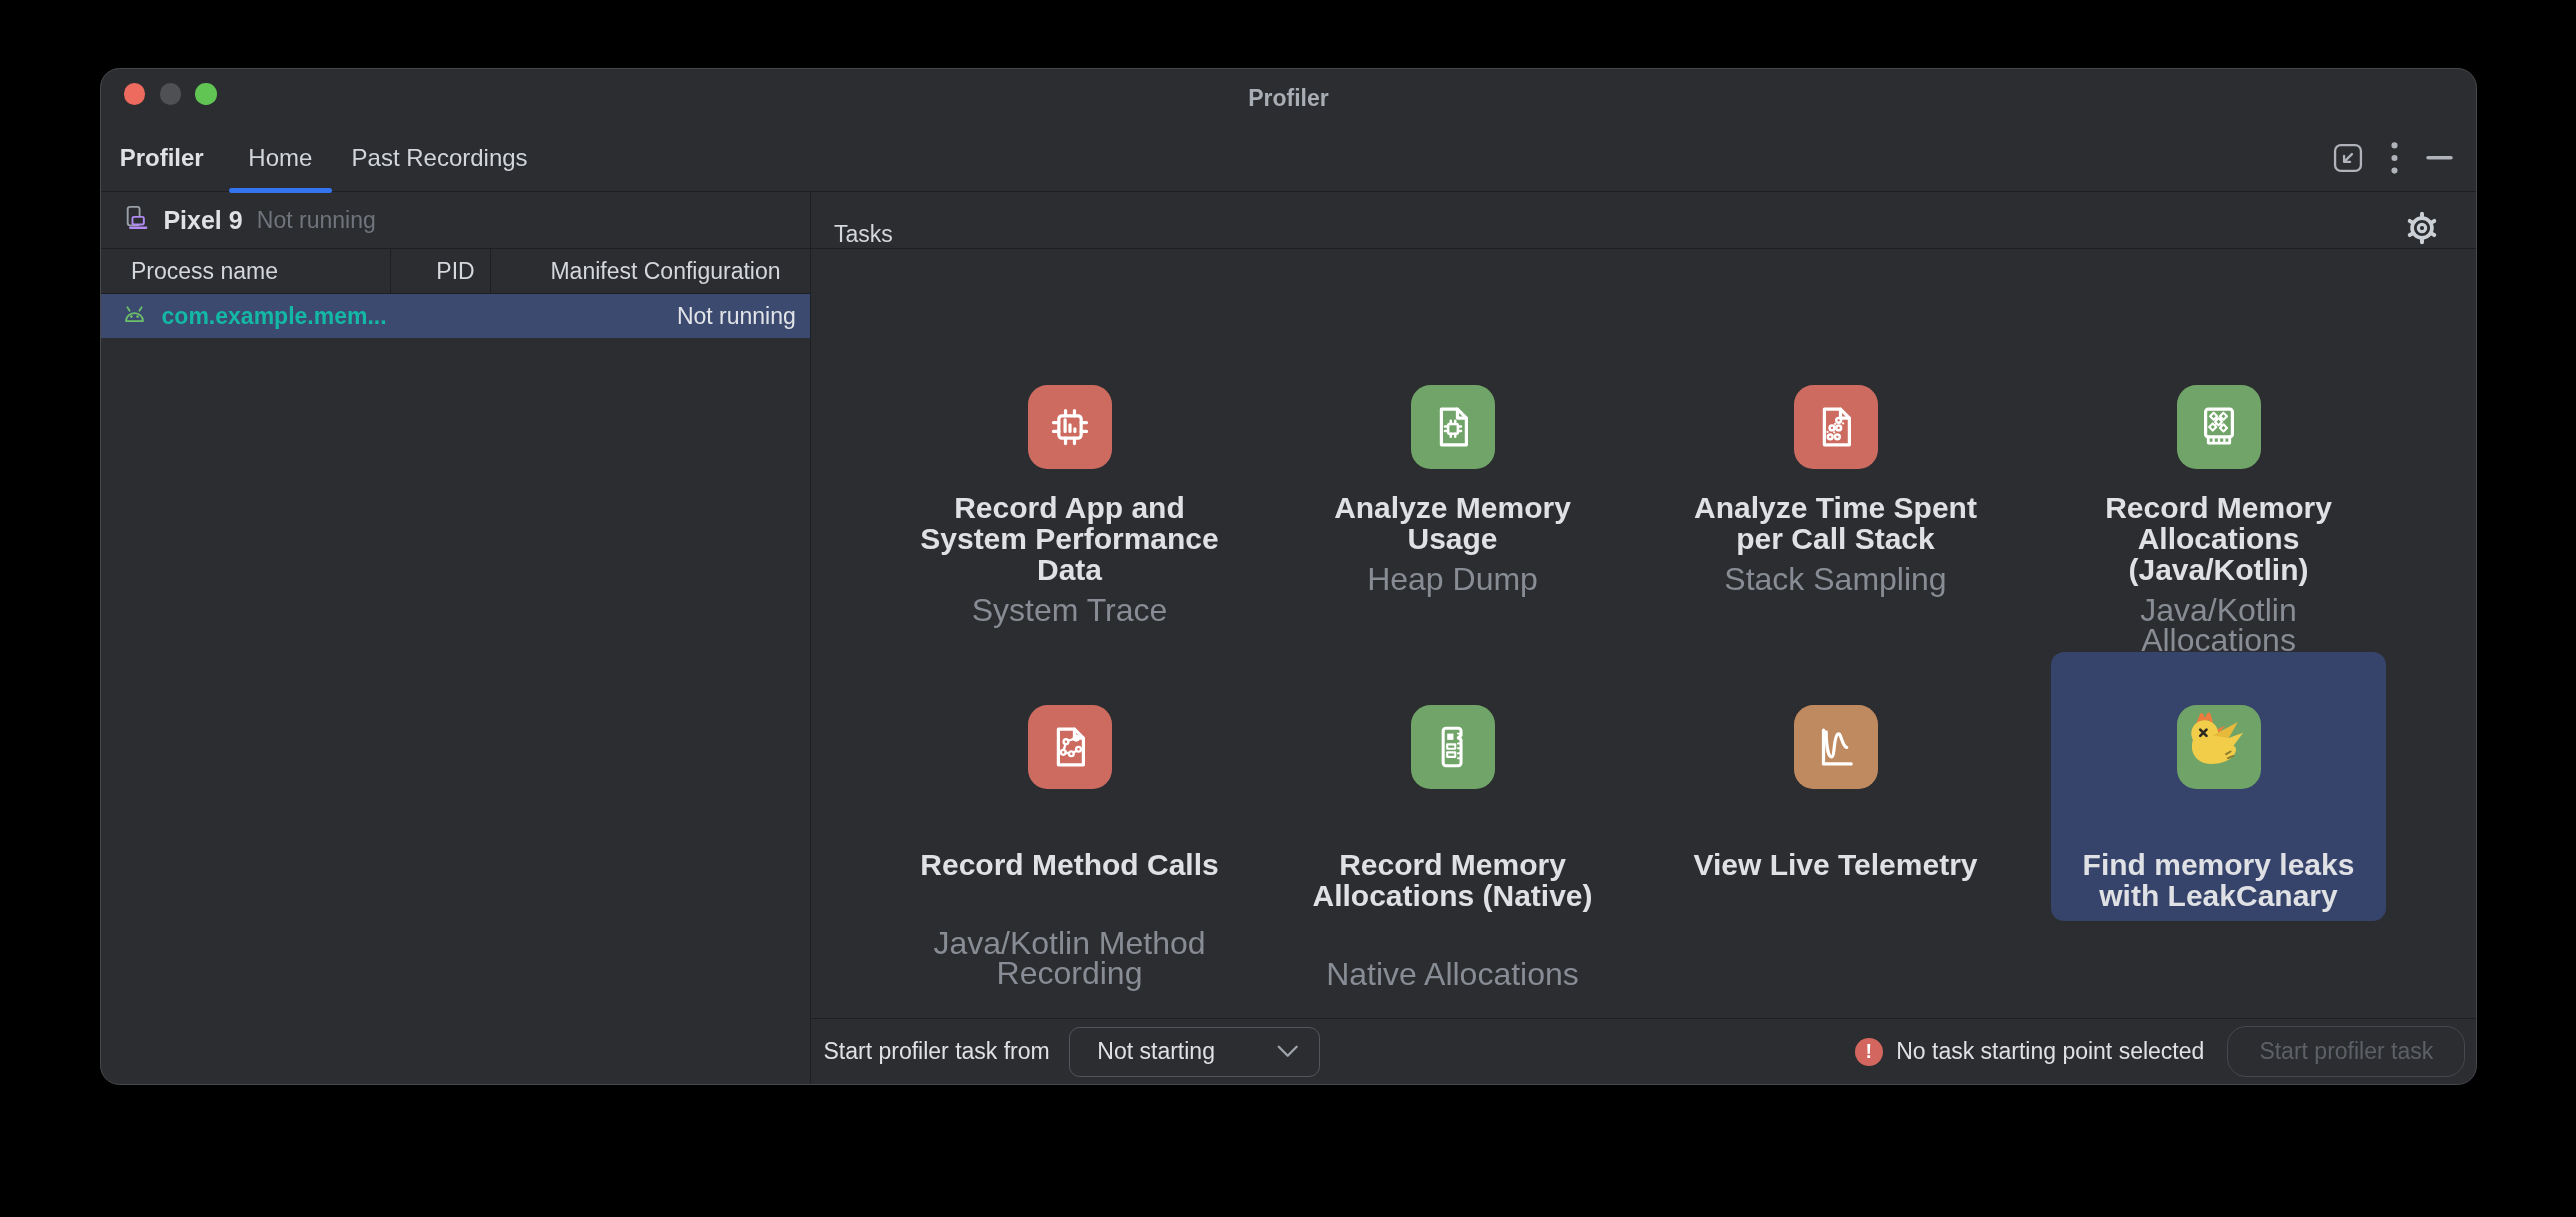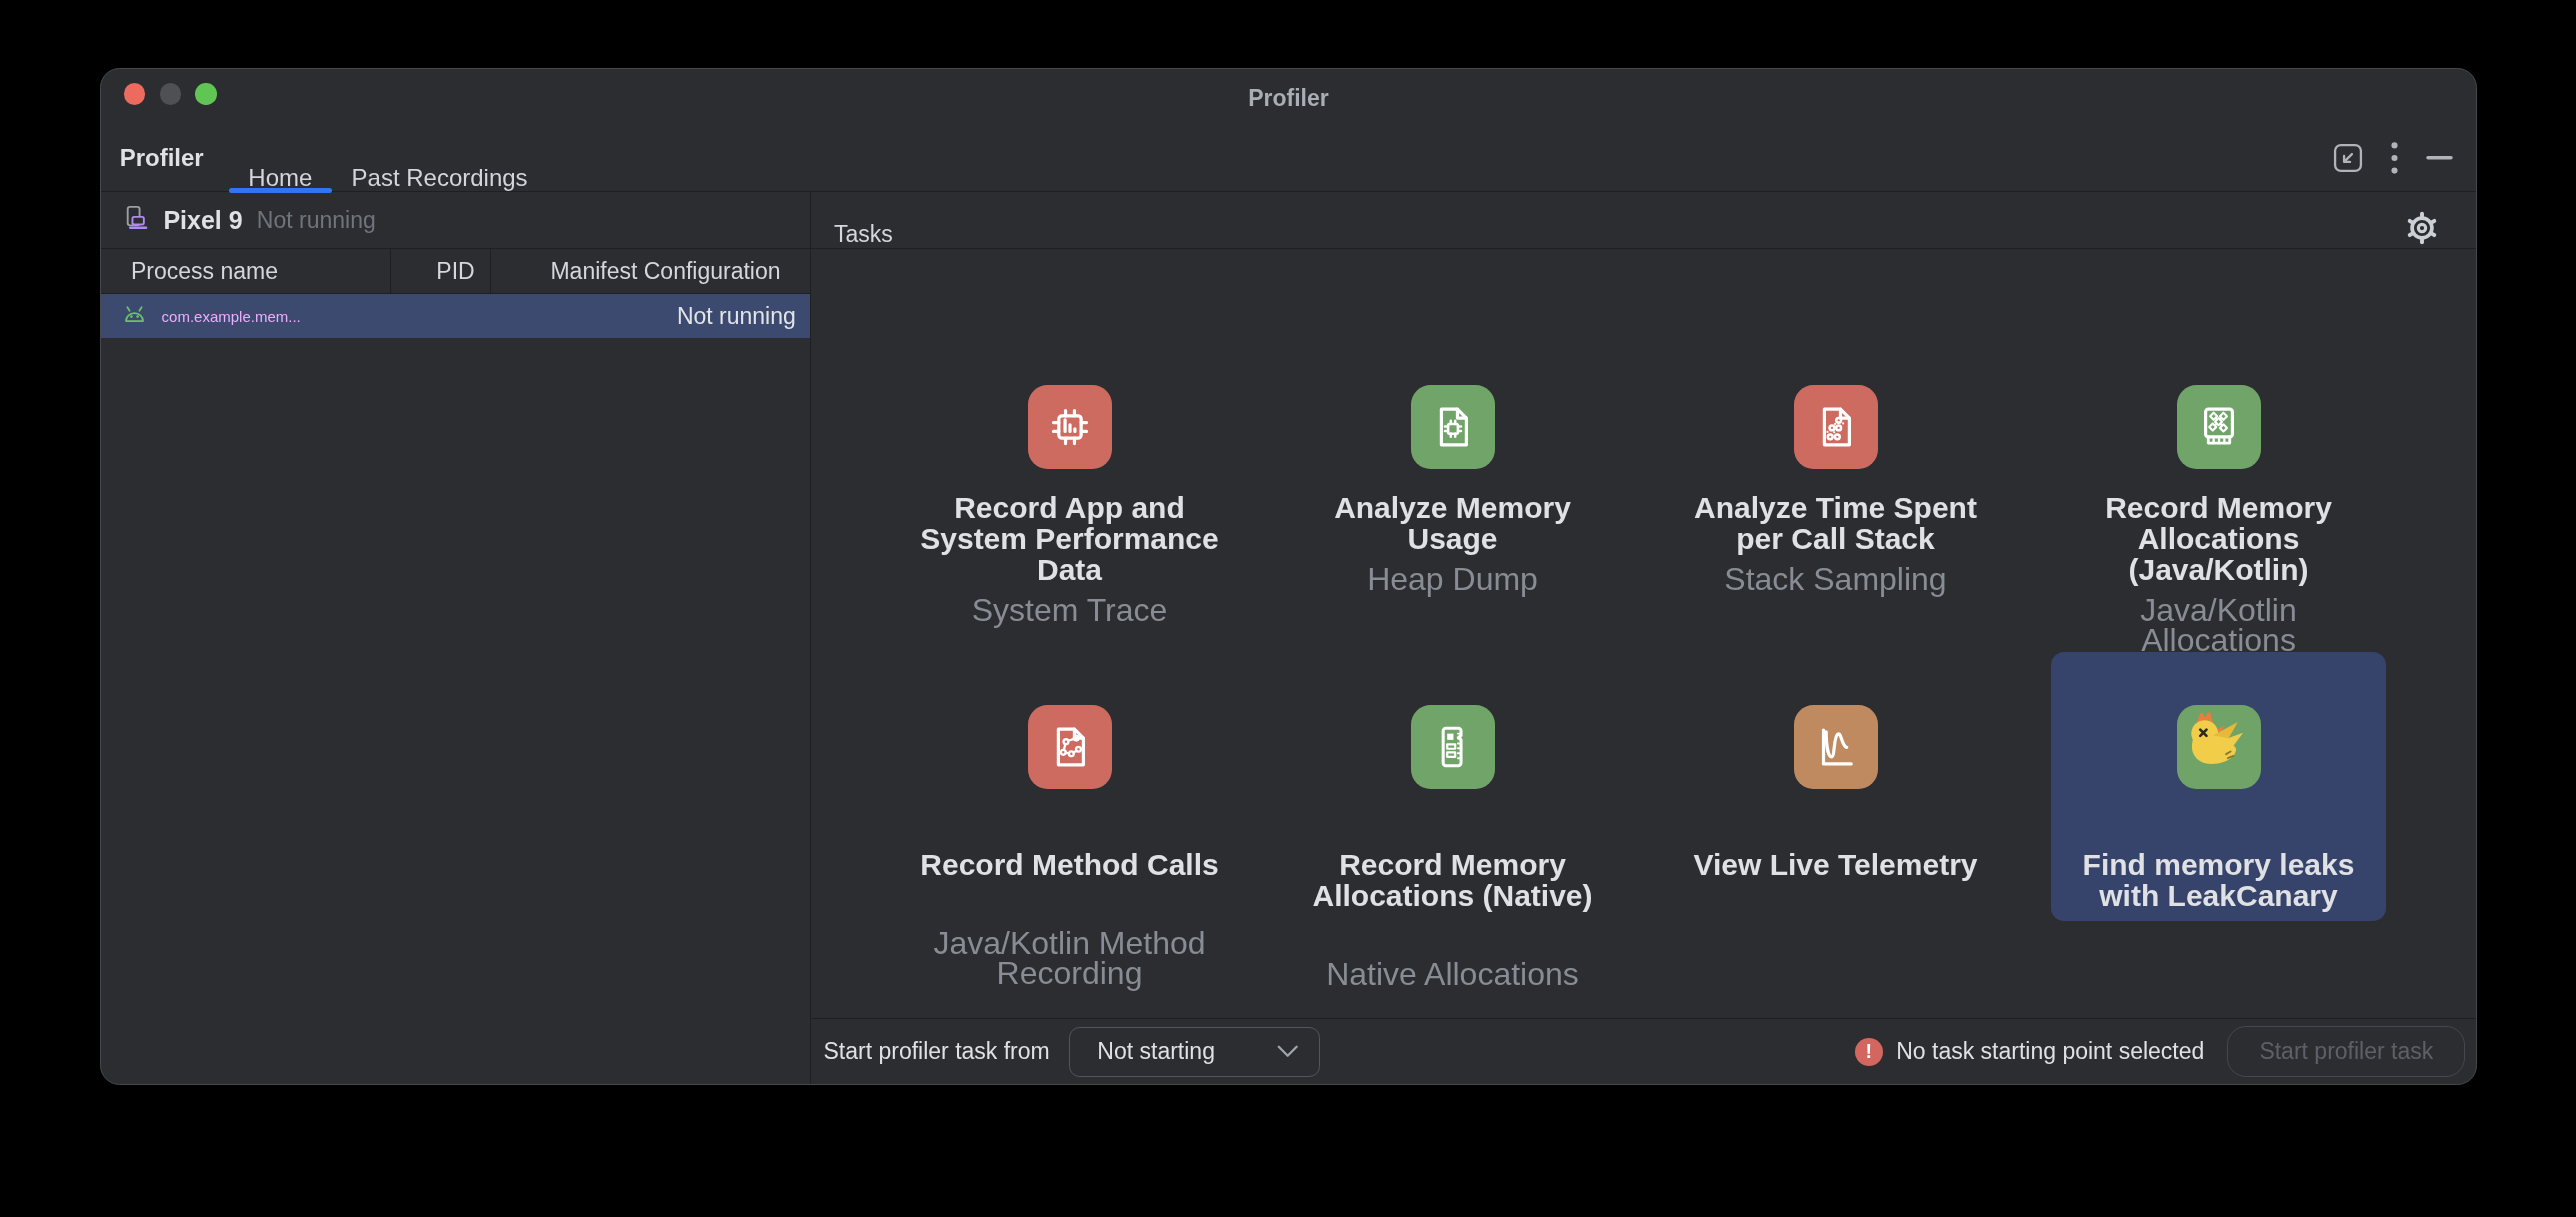--- a/index.html
+++ b/index.html
@@ -14,37 +14,37 @@
   .titlebar { position:relative; height:55px; flex:0 0 auto; }
   .lights { position:absolute; left:23px; top:14.2px; display:flex; gap:14.2px; }
   .light { width:21.4px; height:21.4px; border-radius:50%; }
   .light.close { background:#ec6a5e; }
   .light.min   { background:#4e5054; }
   .light.zoom  { background:#61c554; }
   .win-title { text-align:center; line-height:59px; font-size:23px; font-weight:bold; color:#a9adb4; }
   
   .tabbar { height:68px; flex:0 0 auto; border-bottom:1.8px solid #1e1f22; display:flex; align-items:center; padding-left:18.7px; position:relative; }
   .app-label { font-size:24px; font-weight:bold; color:#dfe1e5; margin-right:25px; }
-  .tab { position:relative; height:68px; display:flex; align-items:flex-end; padding:0 19.6px; font-size:24px; color:#d2d5da; cursor:default; }
+  .tab { position:relative; height:68px; display:flex; align-items:center; padding:0 19.6px; font-size:24px; color:#d2d5da; cursor:default; }
   .tab.active::after { content:""; position:absolute; left:0; right:0; bottom:-1.8px; height:5.3px; border-radius:3.6px; background:#3574f0; }
   .win-actions { margin-left:auto; display:flex; align-items:center; gap:27px; padding-right:23px; }
   .win-actions svg { display:block; }
   
   .main { flex:1 1 auto; display:flex; min-height:0; }
   .left-panel { width:710px; flex:0 0 auto; border-right:1.8px solid #1e1f22; display:flex; flex-direction:column; }
   .device-row { height:57px; flex:0 0 auto; border-bottom:1.8px solid #1e1f22; display:flex; align-items:center; padding-left:21.4px; }
   .device-name { font-size:25px; font-weight:600; color:#dfe1e5; margin-left:12.5px; }
   .device-status { font-size:23px; color:#70747c; margin-left:14.2px; }
   .proc-header { height:45px; flex:0 0 auto; border-bottom:1.8px solid #1e1f22; display:flex; font-size:23px; color:#d4d7dc; }
   .proc-header .col { display:flex; align-items:center;padding-left:30px; }
   .col-name { width:290px; padding-left:20.5px; border-right:1.8px solid #1e1f22; }
   .col-pid  { width:100px; justify-content:center; border-right:1.8px solid #1e1f22; }
   .col-manifest { flex:1; justify-content:center; }
   .proc-row { height:44px; flex:0 0 auto; background:#3b4a6e; display:flex; align-items:center; padding:0 14.2px 0 21.4px; }
-  .proc-name { font-size:15px; color:#f0abfc; margin-left:14.2px; }
+  .proc-name { font-size:23px; color:#14b8a6; margin-left:14.2px;font-weight:bold; }
   .proc-status { margin-left:auto; font-size:23px; color:#e2e4e8; }
   
   .right-panel { flex:1 1 auto; display:flex; flex-direction:column; min-width:0; }
   .tasks-header { height:57px; flex:0 0 auto; border-bottom:1.8px solid #1e1f22; display:flex; align-items:flex-end; padding:0 37px 0 23px; }
   .tasks-title { font-size:23px; color:#d4d7db; }
   .tasks-header .gear { margin-left:auto; }
   .tasks-content { flex:1 1 auto; overflow:hidden; }
   .tasks-grid { width:1531px; margin:107px auto 0; display:grid; grid-template-columns:repeat(4,383px); grid-template-rows:267px 269px; row-gap:29px; }
   .task-cell { display:flex; flex-direction:column; align-items:center; text-align:center; cursor:default; }
   .task-cell.row1 { padding-top:28.5px; }

